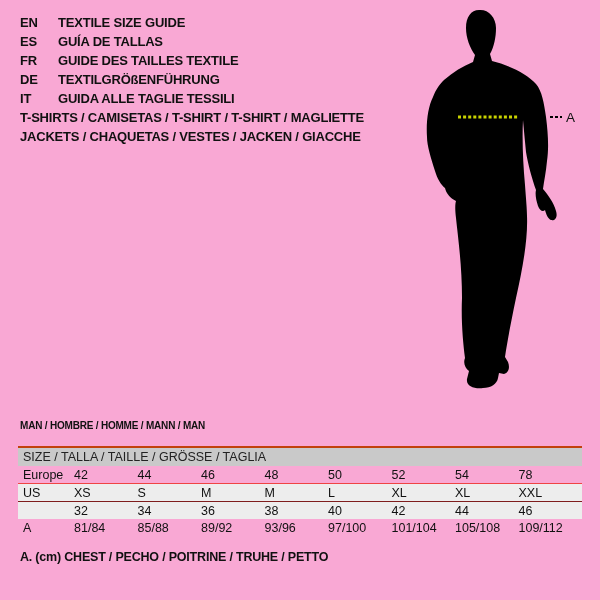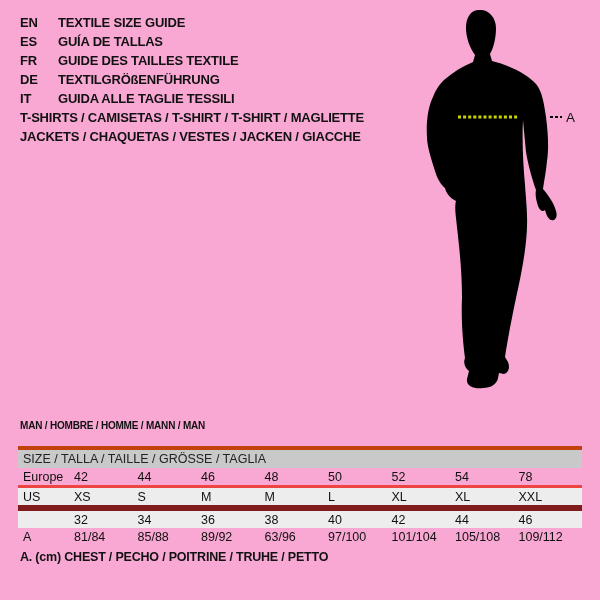--- a/index.html
+++ b/index.html
@@ -19,27 +19,27 @@
   .figure{position:absolute;left:415px;top:5px;}
   
   .section-title{position:absolute;left:20px;top:420px;font-size:10px;font-weight:bold;letter-spacing:-0.2px;}
   
   .size-table{
     position:absolute;left:18px;top:446px;width:564px;
     border-collapse:collapse;table-layout:fixed;font-size:12.5px;
   }
   .size-table td{padding:0;height:17px;vertical-align:middle;}
   .size-table thead td{
-    background:#c9c9c9;border-top:4px solid #c2410c;height:18px;
+    background:#c9c9c9;border-top:2px solid #c2410c;height:18px;
     text-align:left;padding-left:5px;font-size:12.5px;color:#222;
   }
   .size-table td.label{text-align:left;padding-left:5px;}
-  .size-table tr.row-0 td{border-bottom:3px solid #ef4444;}
+  .size-table tr.row-0 td{border-bottom:1px solid #ef4444;}
   .size-table tr.shaded td{background:#ededed;}
-  .size-table tr.row-1 td{border-bottom:6px solid #7f1d1d;}
+  .size-table tr.row-1 td{border-bottom:1px solid #7f1d1d;}
   
   .footnote{position:absolute;left:20px;top:550px;font-size:12.5px;font-weight:bold;letter-spacing:-0.2px;}
 </style>
 </head>
 <body>
 
 <div class="page">
 
   <div class="lang-list">
       <div class="lang-row"><span class="lang-code">EN</span><span>TEXTILE SIZE GUIDE</span></div>
@@ -152,21 +152,21 @@
           <td>40</td>
           <td>42</td>
           <td>44</td>
           <td>46</td>
         </tr>
         <tr class="row-3">
           <td class="label">A</td>
           <td>81/84</td>
           <td>85/88</td>
           <td>89/92</td>
-          <td>63/96</td>
+          <td>93/96</td>
           <td>97/100</td>
           <td>101/104</td>
           <td>105/108</td>
           <td>109/112</td>
         </tr>
       </tbody>
   </table>
 
   <div class="footnote">A. (cm) CHEST / PECHO / POITRINE / TRUHE / PETTO</div>
 

